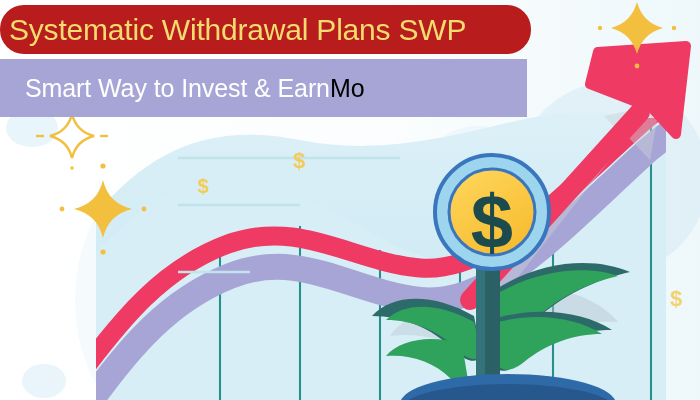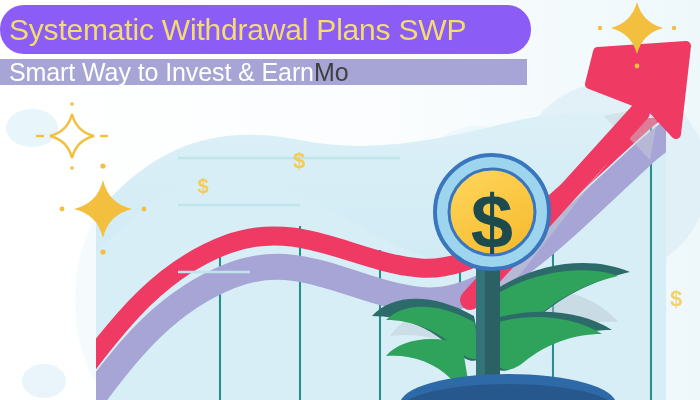--- a/index.html
+++ b/index.html
@@ -14,38 +14,38 @@
   
   .bar{
     position:absolute;left:0;
     display:flex;align-items:center;
     box-sizing:border-box;
     white-space:nowrap;
     z-index:40;
   }
   #bar-title{
     top:5px;width:531px;height:49px;
-    background:#8b5cf6;
+    background:#b91c1c;
     padding-left:9px;
     font-size:30px;
     letter-spacing:-0.2px;
     color:#f2dd6e;
     font-weight:400;
     border-radius:24px;
   }
   #bar-sub{
-    top:59px;width:527px;height:26px;
+    top:59px;width:527px;height:58px;
     background:#a6a5d6;
-    padding-left:9px;
+    padding-left:25px;
     font-size:25px;
     letter-spacing:-0.1px;
     color:#ffffff;
     font-weight:400;
   }
-  .pinktext{color:#404040;text-align:right;}
+  .pinktext{color:#000000;text-align:right;}
 </style>
 </head>
 <body>
 
 <div id="stage">
 
   <svg id="art" viewBox="0 0 700 400" preserveAspectRatio="none">
     <defs>
       <clipPath id="panelClip">
         <rect x="96" y="118" width="570" height="284"></rect>

